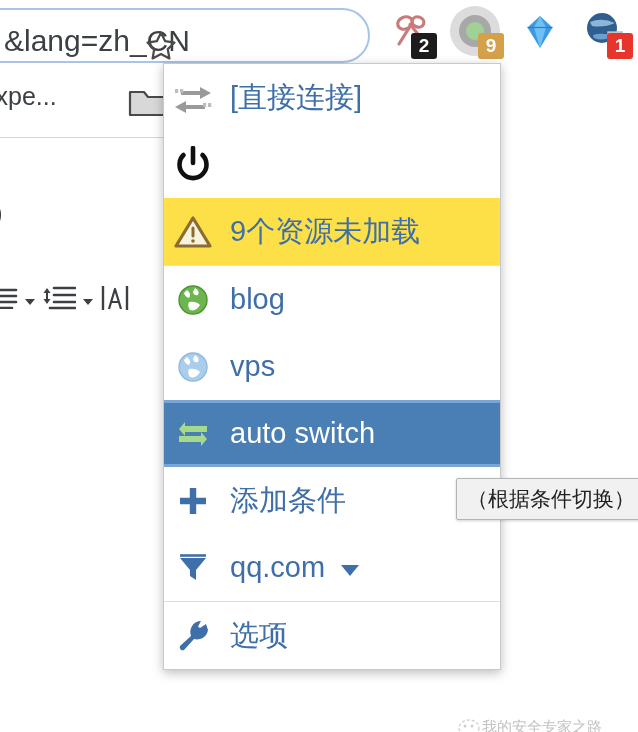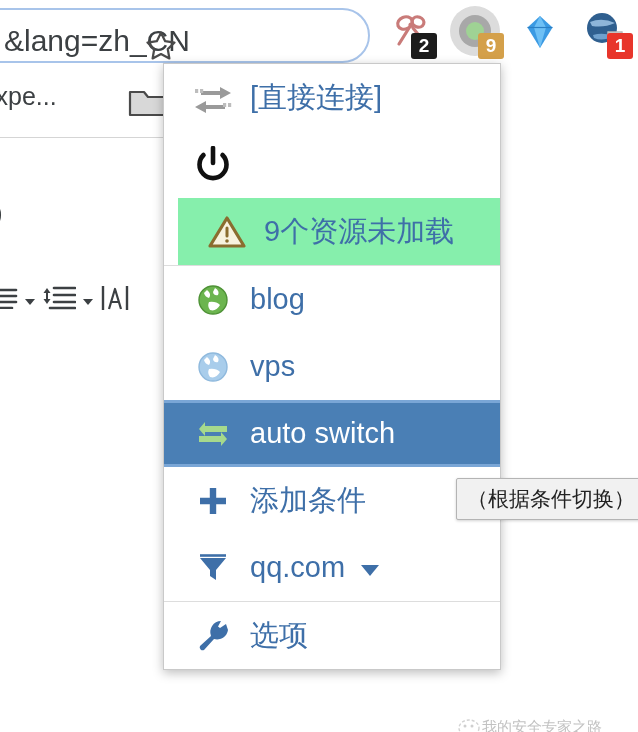--- a/index.html
+++ b/index.html
@@ -128,25 +128,25 @@
     border: 1px solid #c9c9c9;
     box-shadow: 0 3px 10px rgba(0,0,0,0.26);
     box-sizing: border-box;
     z-index: 20;
   }
   .menu-item {
     position: relative;
     display: flex;
     align-items: center;
     height: 67px;
-    padding-left: 28px;
+    padding-left: 8px;
     box-sizing: border-box;
     background: #ffffff;
   }
-  .menu-item.warn { background: #86efac; margin-left: 14px; }
+  .menu-item.warn { background: #fde047; }
   .menu-item.selected {
     background: #4a7fb5;
     border-top: 3px solid #7aa6d6;
     border-bottom: 3px solid #7aa6d6;
     height: 67px;
   }
   .mi-icon {
     width: 42px;
     min-width: 42px;
     height: 40px;

